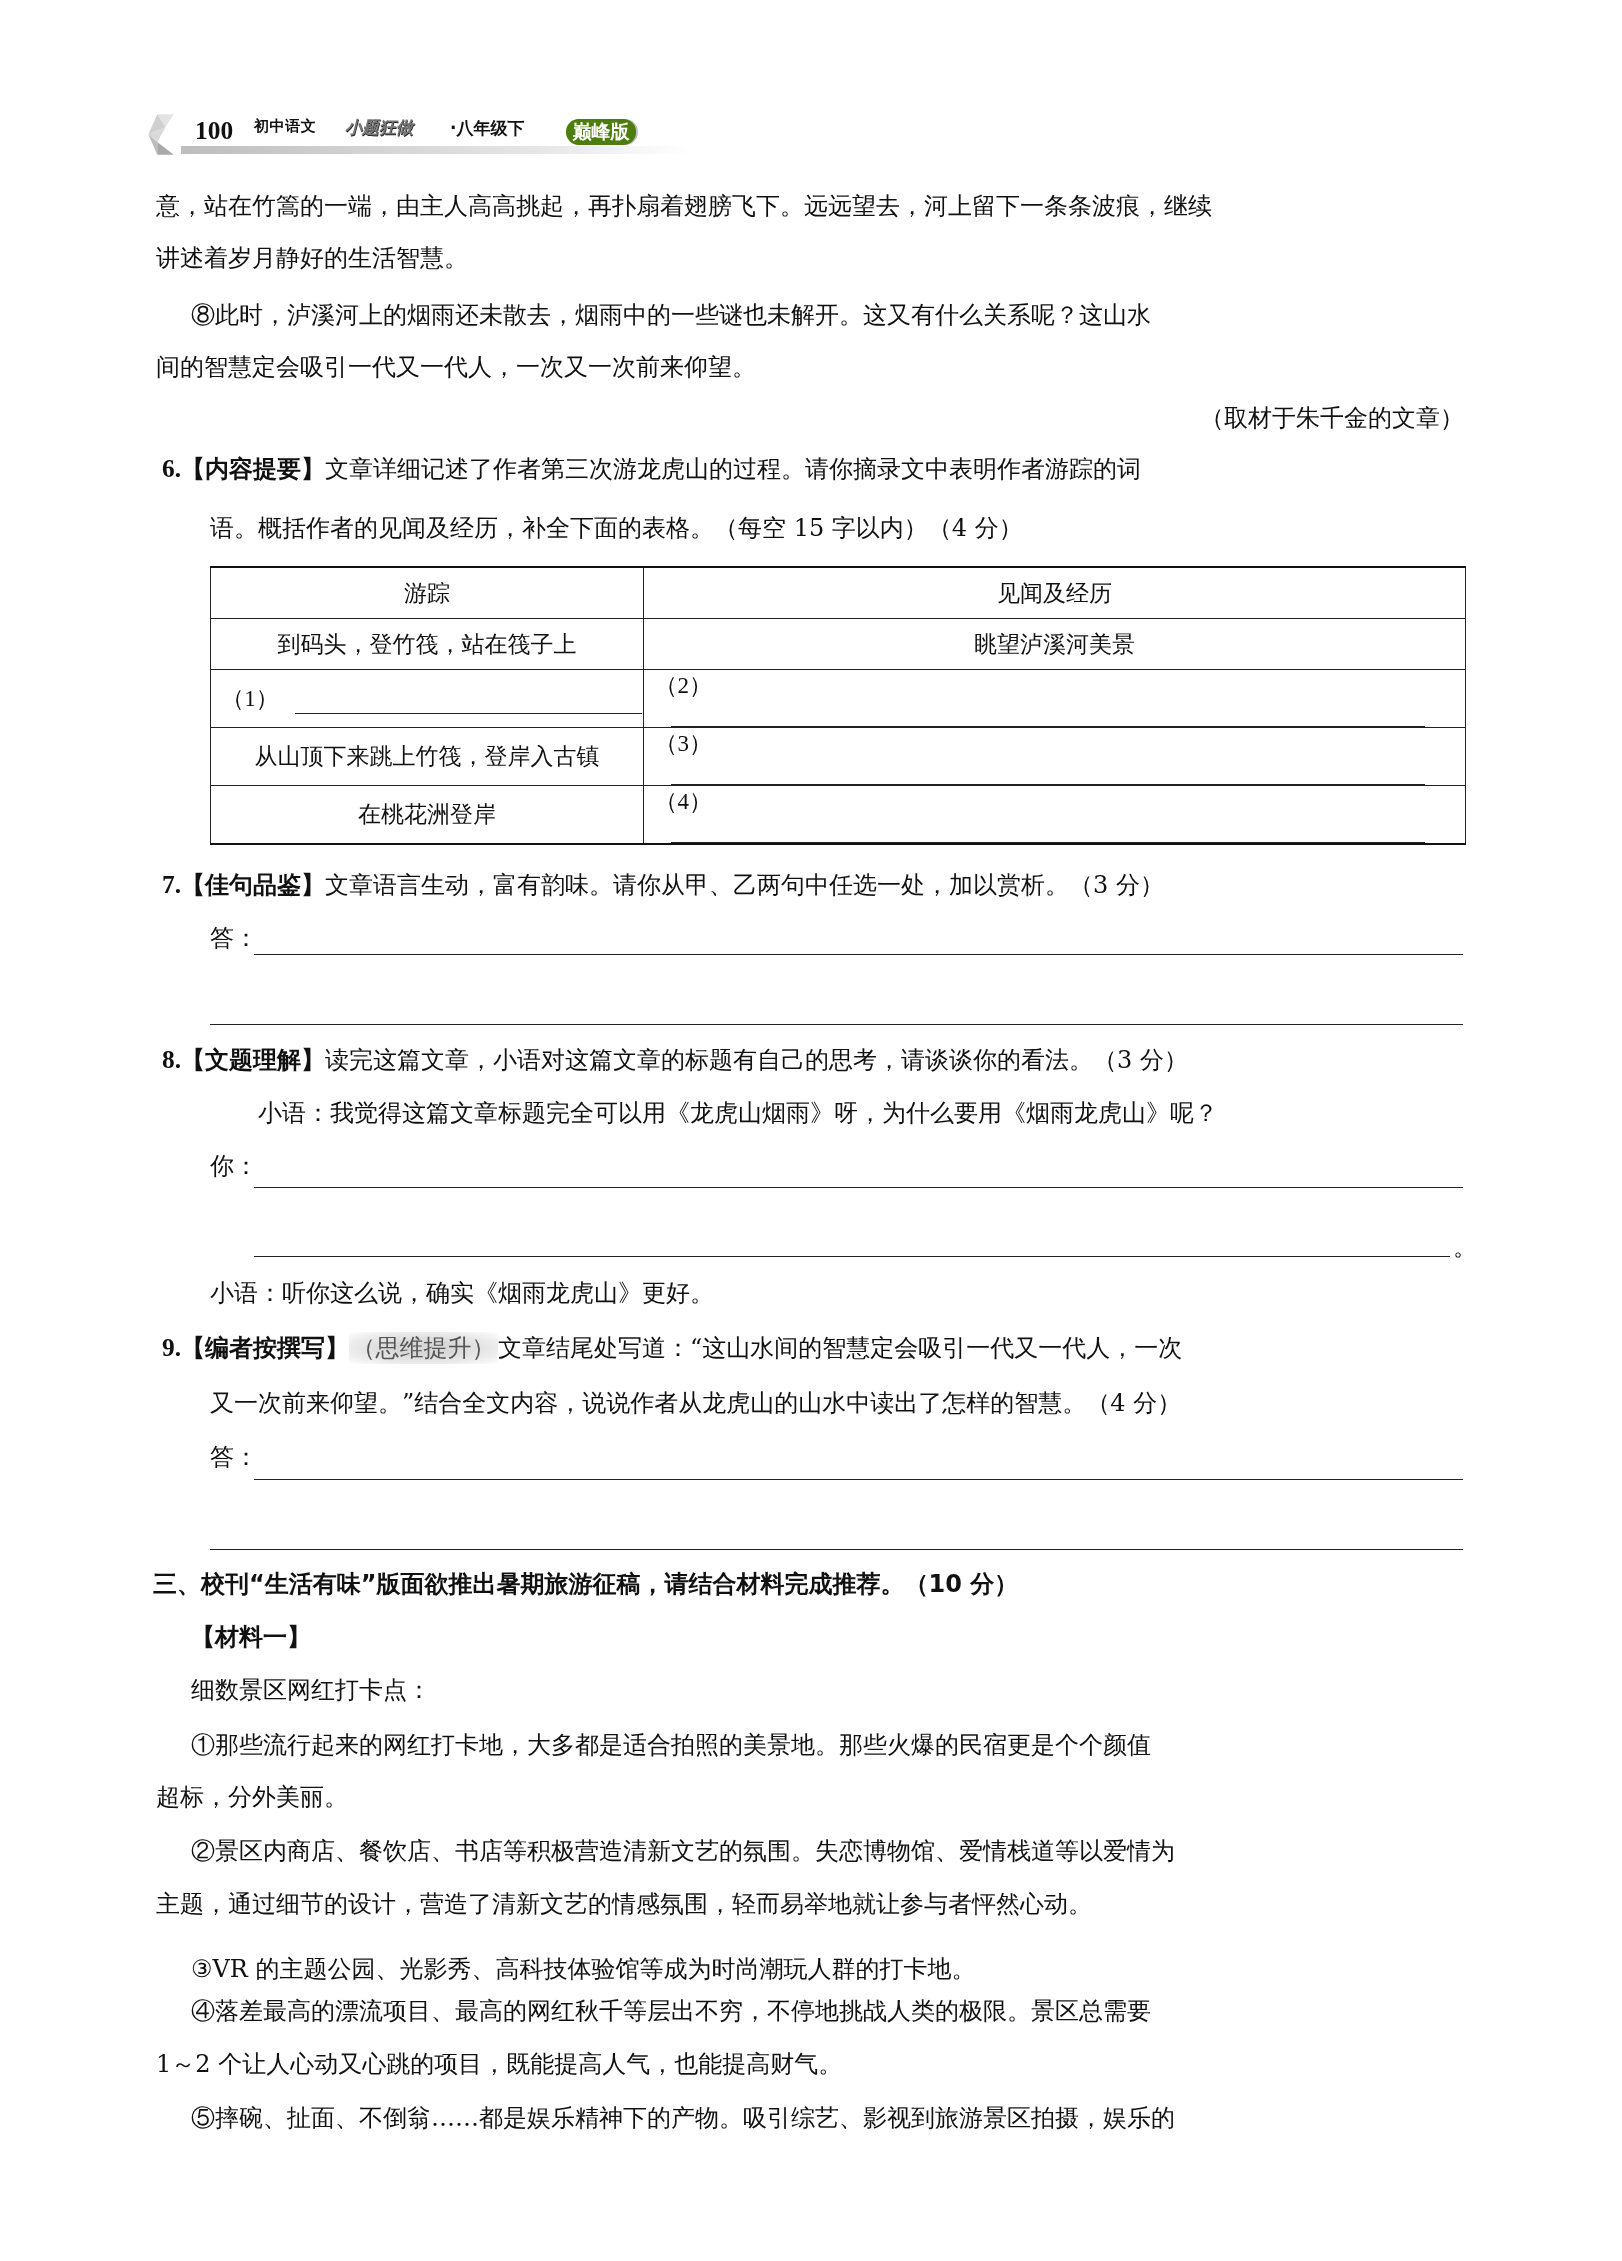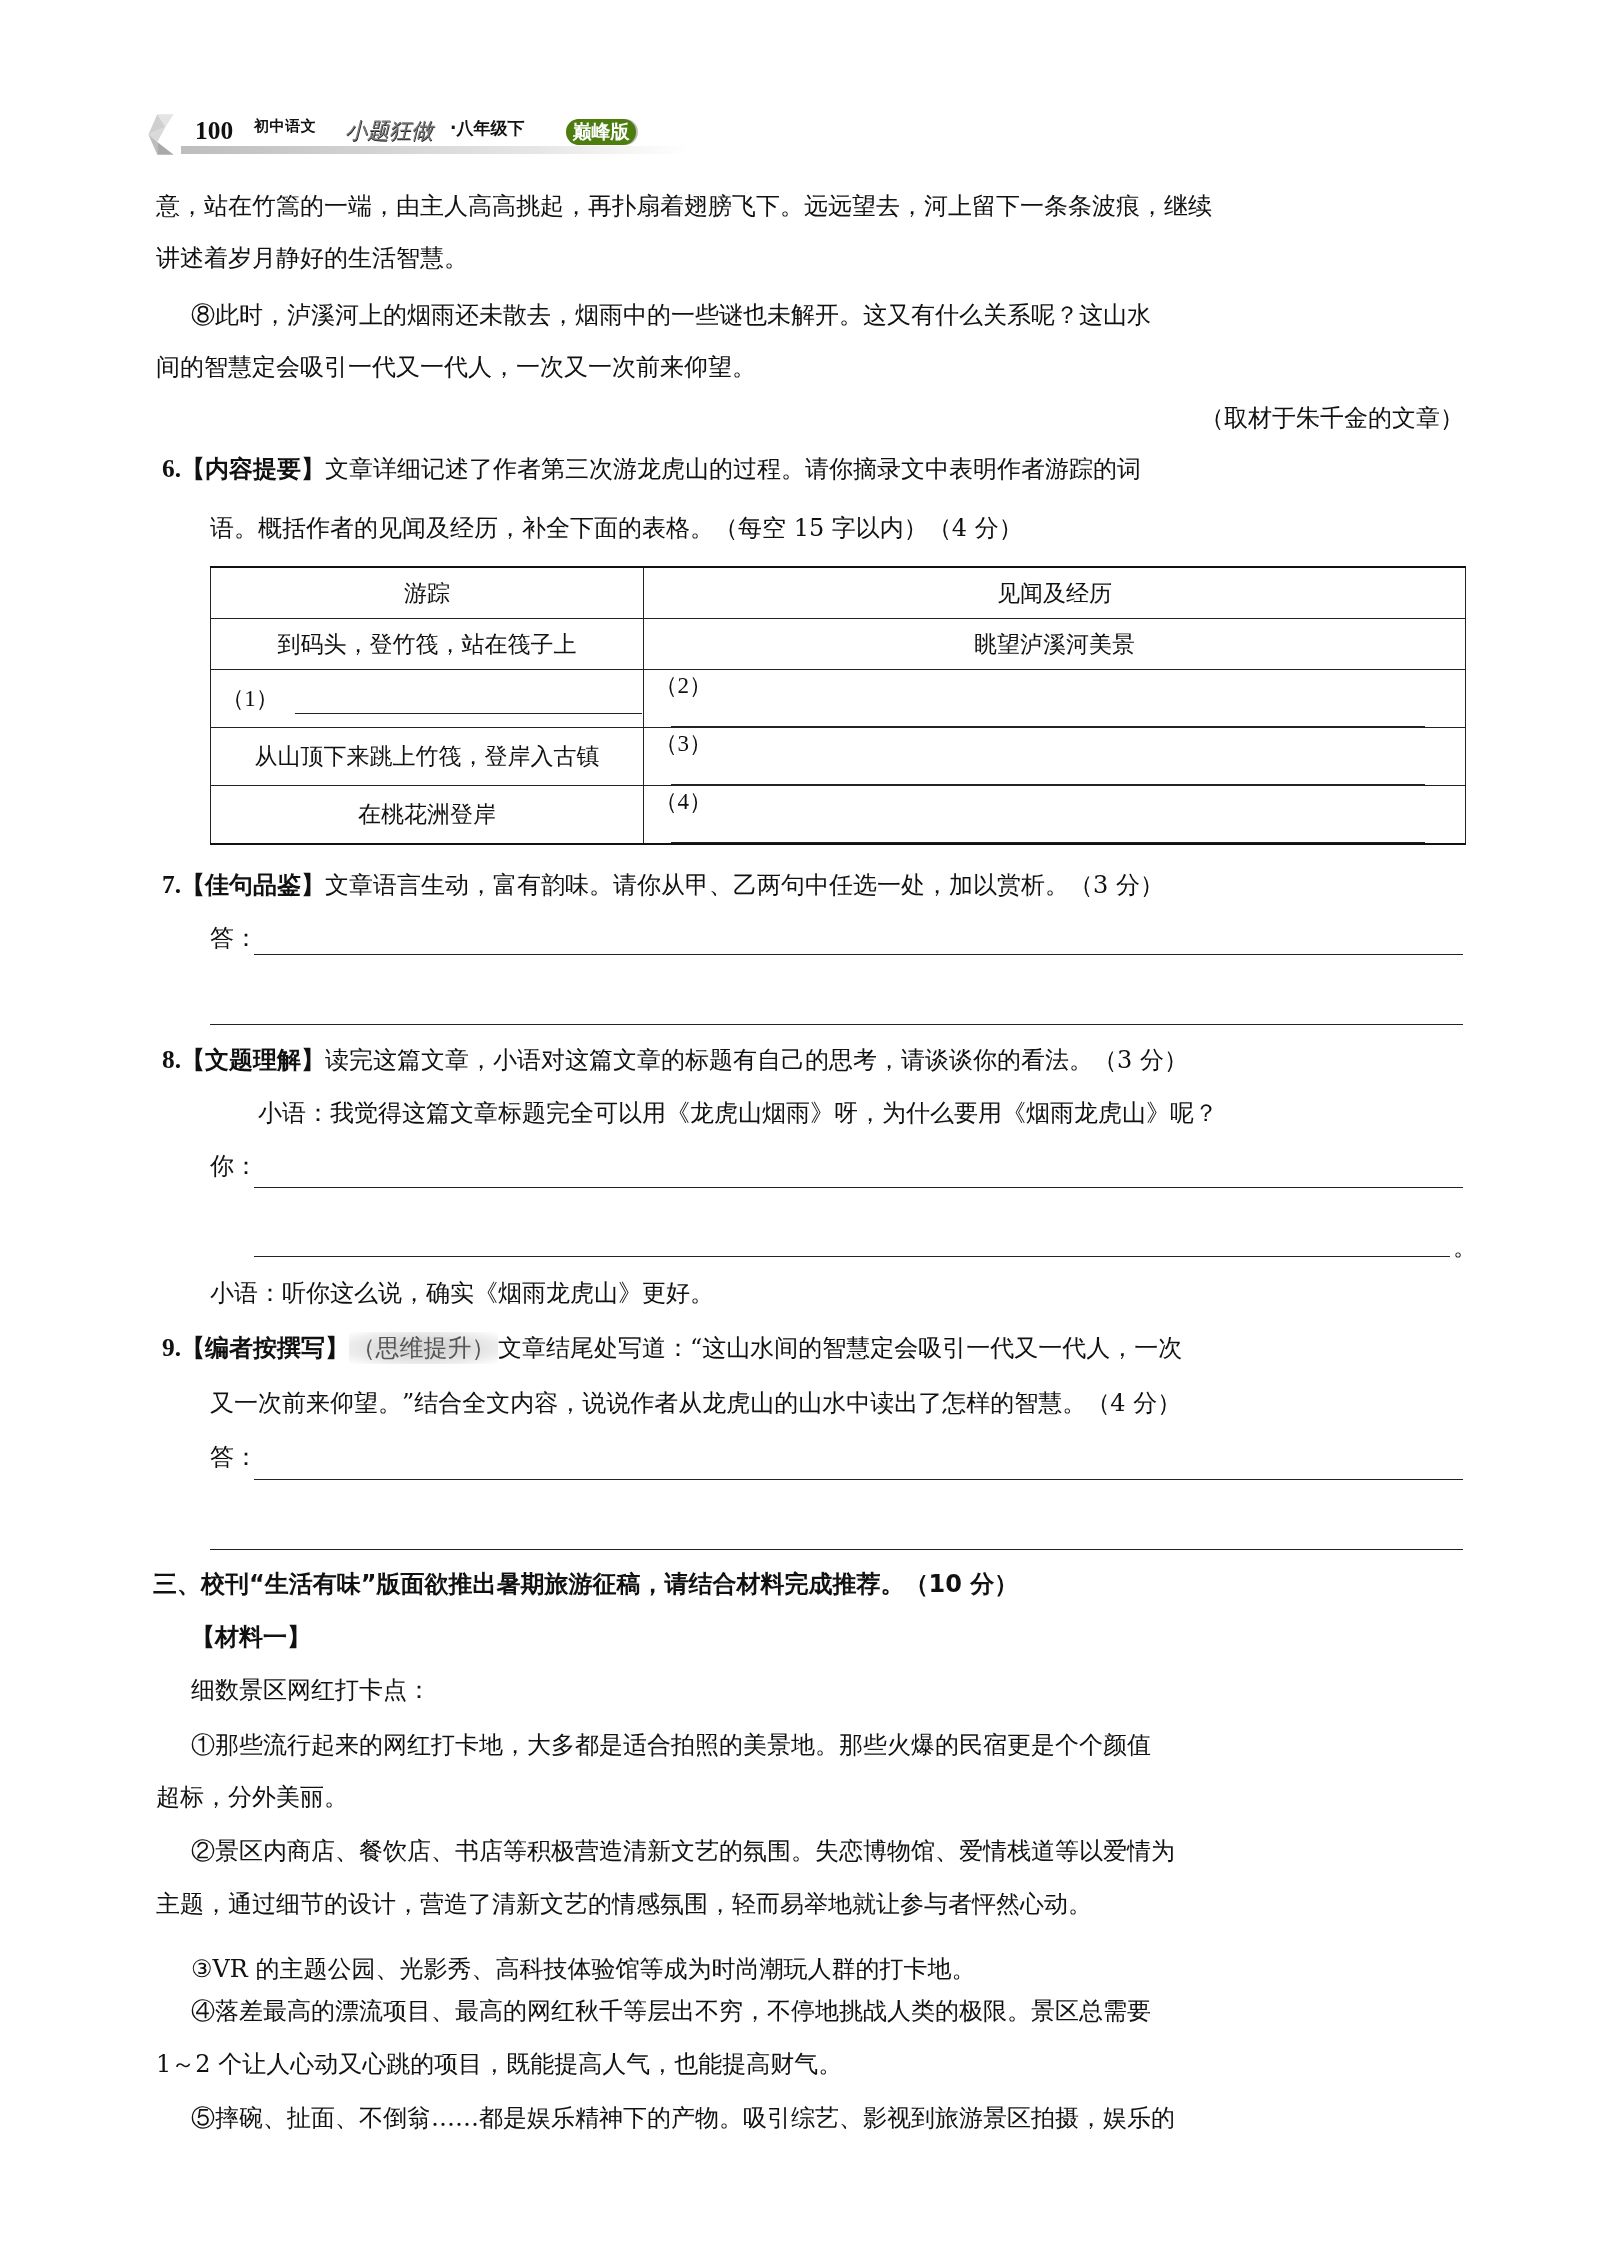--- a/index.html
+++ b/index.html
@@ -10,21 +10,21 @@
   
   .hdr { position: absolute; left: 143px; top: 113px; height: 45px; width: 572px; }
   .hdr-icon { position: absolute; left: 0; top: 0; width: 45px; height: 43px; }
   .hdr-bar { position: absolute; left: 38px; top: 33px; width: 509px; height: 7.6px;
              background: linear-gradient(to right, #bdbdbd, #e6e6e6 70%, rgba(255,255,255,0)); }
   .hdr-num { position: absolute; left: 52px; top: 2.5px; font-family: "Liberation Serif", serif;
              font-weight: bold; font-size: 25.4px; }
   .hdr-title { position: absolute; left: 111px; top: 3.8px; font-family: "DejaVu Sans", sans-serif;
                font-weight: bold; font-size: 15px; letter-spacing: 0.6px; }
   .hdr-brand { position: absolute; left: 202px; top: 2.5px; font-family: "DejaVu Serif", serif;
-               font-weight: normal; font-style: italic; font-size: 22px; color: #777;
+               font-weight: bold; font-style: italic; font-size: 17px; color: #777;
                text-shadow: 0.6px 0.6px 0 #222; }
   .hdr-grade { position: absolute; left: 307px; top: 3.8px; font-family: "DejaVu Sans", sans-serif;
                font-weight: bold; font-size: 17px; }
   .hdr-badge { position: absolute; left: 423px; top: 6.4px; padding: 0 6.4px; height: 25.4px; line-height: 25.4px;
                background: #4d7c0f; color: #fff; border-radius: 12.7px; font-family: "DejaVu Sans", sans-serif;
                font-size: 19px; font-weight: bold; box-shadow: 1.9px 0 0 #bbb; }
 
   .line { position: absolute; left: 156px; font-size: 24px; line-height: 32px; white-space: nowrap; }
   .indent { left: 191px; }
   .right { right: 159px; left: auto; }

